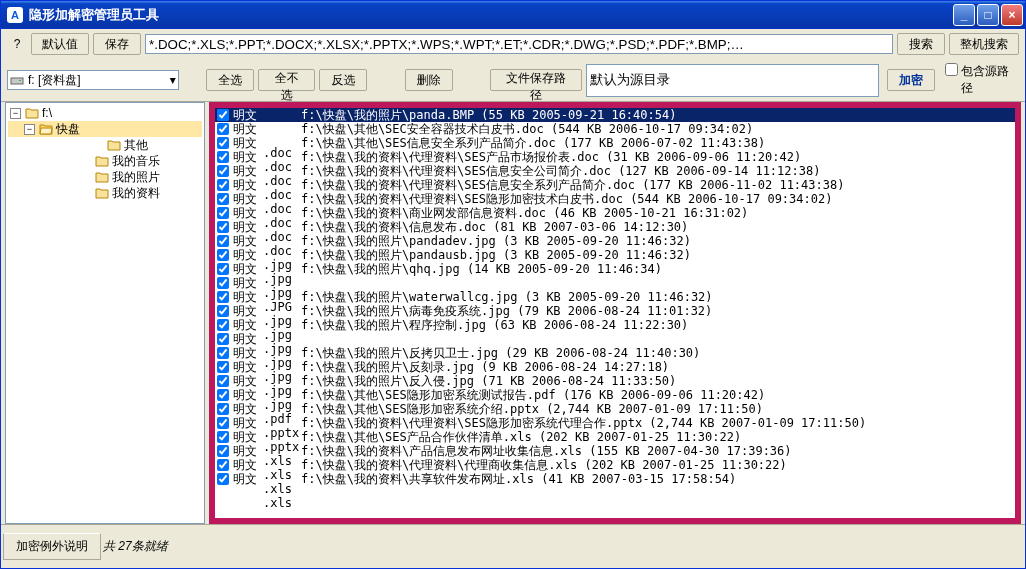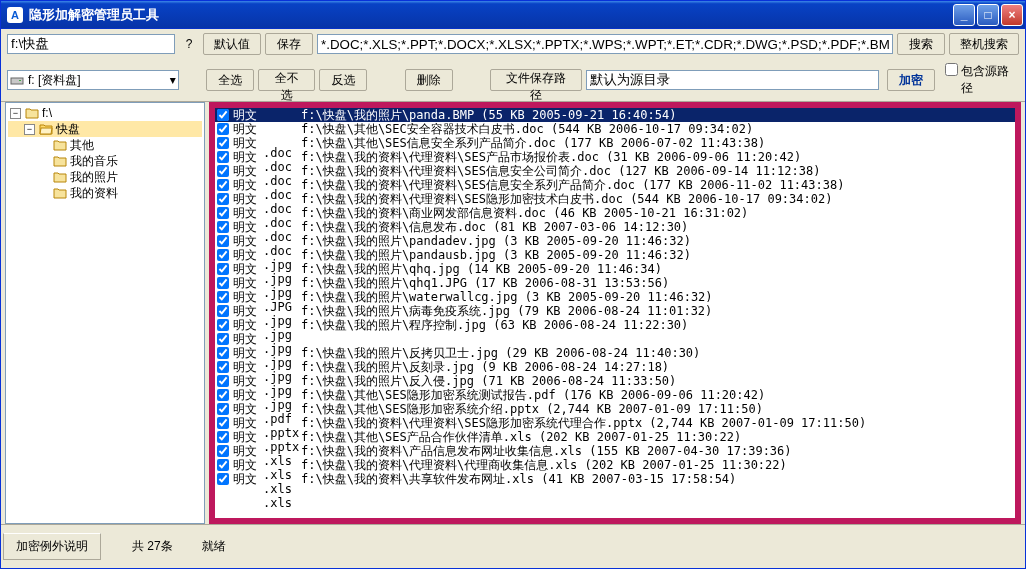--- a/index.html
+++ b/index.html
@@ -15,62 +15,61 @@
 .toolbar { background: #ece9d8; border-bottom: 1px solid #aca899; }
 .row { display: flex; align-items: center; padding: 4px 6px; gap: 4px; }
 .row1 .btn, .row2 .btn { min-width: 48px; }
 input[type=text].path { width: 168px; height: 20px; border: 1px solid #7f9db9; padding: 1px 3px; }
 input[type=text].ext { flex: 1; height: 20px; border: 1px solid #7f9db9; padding: 1px 3px; background: #fff; }
 .q { width: 12px; text-align: center; margin: 0 4px; }
 .btn { height: 22px; padding: 0 10px; background: #ece9d8; border: 1px solid #aca899; border-radius: 2px; cursor: pointer; font-size: 12px; }
 .drive-sel { display: flex; align-items: center; border: 1px solid #7f9db9; background: #fff; height: 20px; width: 176px; padding: 0 2px; }
 .drive-sel .disk-ico { width: 14px; height: 12px; margin-right: 4px; }
 .drive-sel .chev { margin-left: auto; }
-.row2 input.default-target { width: 300px; height: 20px; border: 1px solid #7f9db9; padding: 1px 3px; background: #fff; }
+.row2 input.default-target { width: 300px; height: 33px; border: 1px solid #7f9db9; padding: 1px 3px; background: #fff; }
 .chk { display: flex; align-items: flex-start; gap: 3px; margin-left: 6px; }
 .chk input { width: 13px; height: 13px; }
 .content { flex: 1; display: flex; overflow: hidden; }
 .tree { width: 200px; background: #fff; border: 1px solid #7f9db9; margin: 0 0 0 4px; overflow: auto; padding: 2px; }
 .tree-node { display: flex; align-items: center; height: 16px; padding-left: 2px; cursor: pointer; white-space: nowrap; }
 .tree-node .exp { width: 11px; height: 11px; border: 1px solid #888; display: inline-flex; align-items: center; justify-content: center; font-size: 9px; margin-right: 4px; background: #fff; }
 .tree-node .noexp { width: 11px; height: 11px; display: inline-block; margin-right: 4px; }
 .folder-ico { display: inline-block; margin-right: 3px; }
 .tree-node.sel { background: #ffe8a6; }
 .indent1 { padding-left: 16px; }
-.indent2 { padding-left: 30px; }
+.indent2 { padding-left: 30px; justify-content: center; }
 .filelist { flex: 1; background: #fff; border: 6px solid #be185d; margin: 0 4px; overflow: auto; font-family: "SimSun", monospace; }
 .file-row { display: flex; align-items: center; height: 14px; line-height: 14px; padding: 0 2px; white-space: nowrap; font-size: 12px; }
 .file-row.sel { background: #0a246a; color: #fff; }
 .file-row input[type=checkbox] { width: 12px; height: 12px; margin-right: 4px; flex-shrink: 0; }
 .file-row .col-status { width: 30px; flex-shrink: 0; }
 .file-row .col-ext { width: 38px; flex-shrink: 0; margin-top: 48px; }
 .file-row .col-path { flex: 1; }
 .statusbar { height: 44px; background: #ece9d8; display: flex; align-items: center; border-top: 1px solid #aca899; }
 .status-btn { padding: 4px 12px; border: 1px solid #aca899; background: #ece9d8; margin: 2px; cursor: pointer; border-top: 1px solid #fff; }
-.status-text { margin-left: 29px; }
+.status-text { margin-left: 0; font-style: italic; }
 svg { display: block; }
 .spacer { flex: 1; }
 </style>
 </head>
 <body>
 
 <div class="window">
   <div class="titlebar">
     <div class="titlebar-icon">A</div>
     <div class="title-text">隐形加解密管理员工具</div>
     <div class="win-controls">
       <div class="win-btn win-min">_</div>
       <div class="win-btn win-max">□</div>
       <div class="win-btn win-close">×</div>
     </div>
   </div>
 
   <div class="toolbar">
     <div class="row row1">
-      <input type="text" class="path" value="f:\快盘" style="">
       <span class="q">?</span>
       <button class="btn">默认值</button>
       <button class="btn">保存</button>
       <input type="text" class="ext" value="*.DOC;*.XLS;*.PPT;*.DOCX;*.XLSX;*.PPTX;*.WPS;*.WPT;*.ET;*.CDR;*.DWG;*.PSD;*.PDF;*.BMP;…" style="">
       <button class="btn">搜索</button>
       <button class="btn">整机搜索</button>
     </div>
     <div class="row row2">
       <div class="drive-sel">
         <svg class="disk-ico" viewBox="0 0 14 12">
@@ -228,21 +227,20 @@
         <div class="file-row">
           <input type="checkbox" checked="" style="">
           <span class="col-status">明文</span>
           <span class="col-ext">.jpg</span>
           <span class="col-path">f:\快盘\我的照片\qhq.jpg (14 KB 2005-09-20 11:46:34)</span>
         </div>
         <div class="file-row">
           <input type="checkbox" checked="" style="">
           <span class="col-status">明文</span>
           <span class="col-ext">.JPG</span>
-          <span class="col-path">f:\快盘\我的照片\qhq1.JPG (17 KB 2006-08-31 13:53:56)</span>
         </div>
         <div class="file-row">
           <input type="checkbox" checked="" style="">
           <span class="col-status">明文</span>
           <span class="col-ext">.jpg</span>
           <span class="col-path">f:\快盘\我的照片\waterwallcg.jpg (3 KB 2005-09-20 11:46:32)</span>
         </div>
         <div class="file-row">
           <input type="checkbox" checked="" style="">
           <span class="col-status">明文</span>

